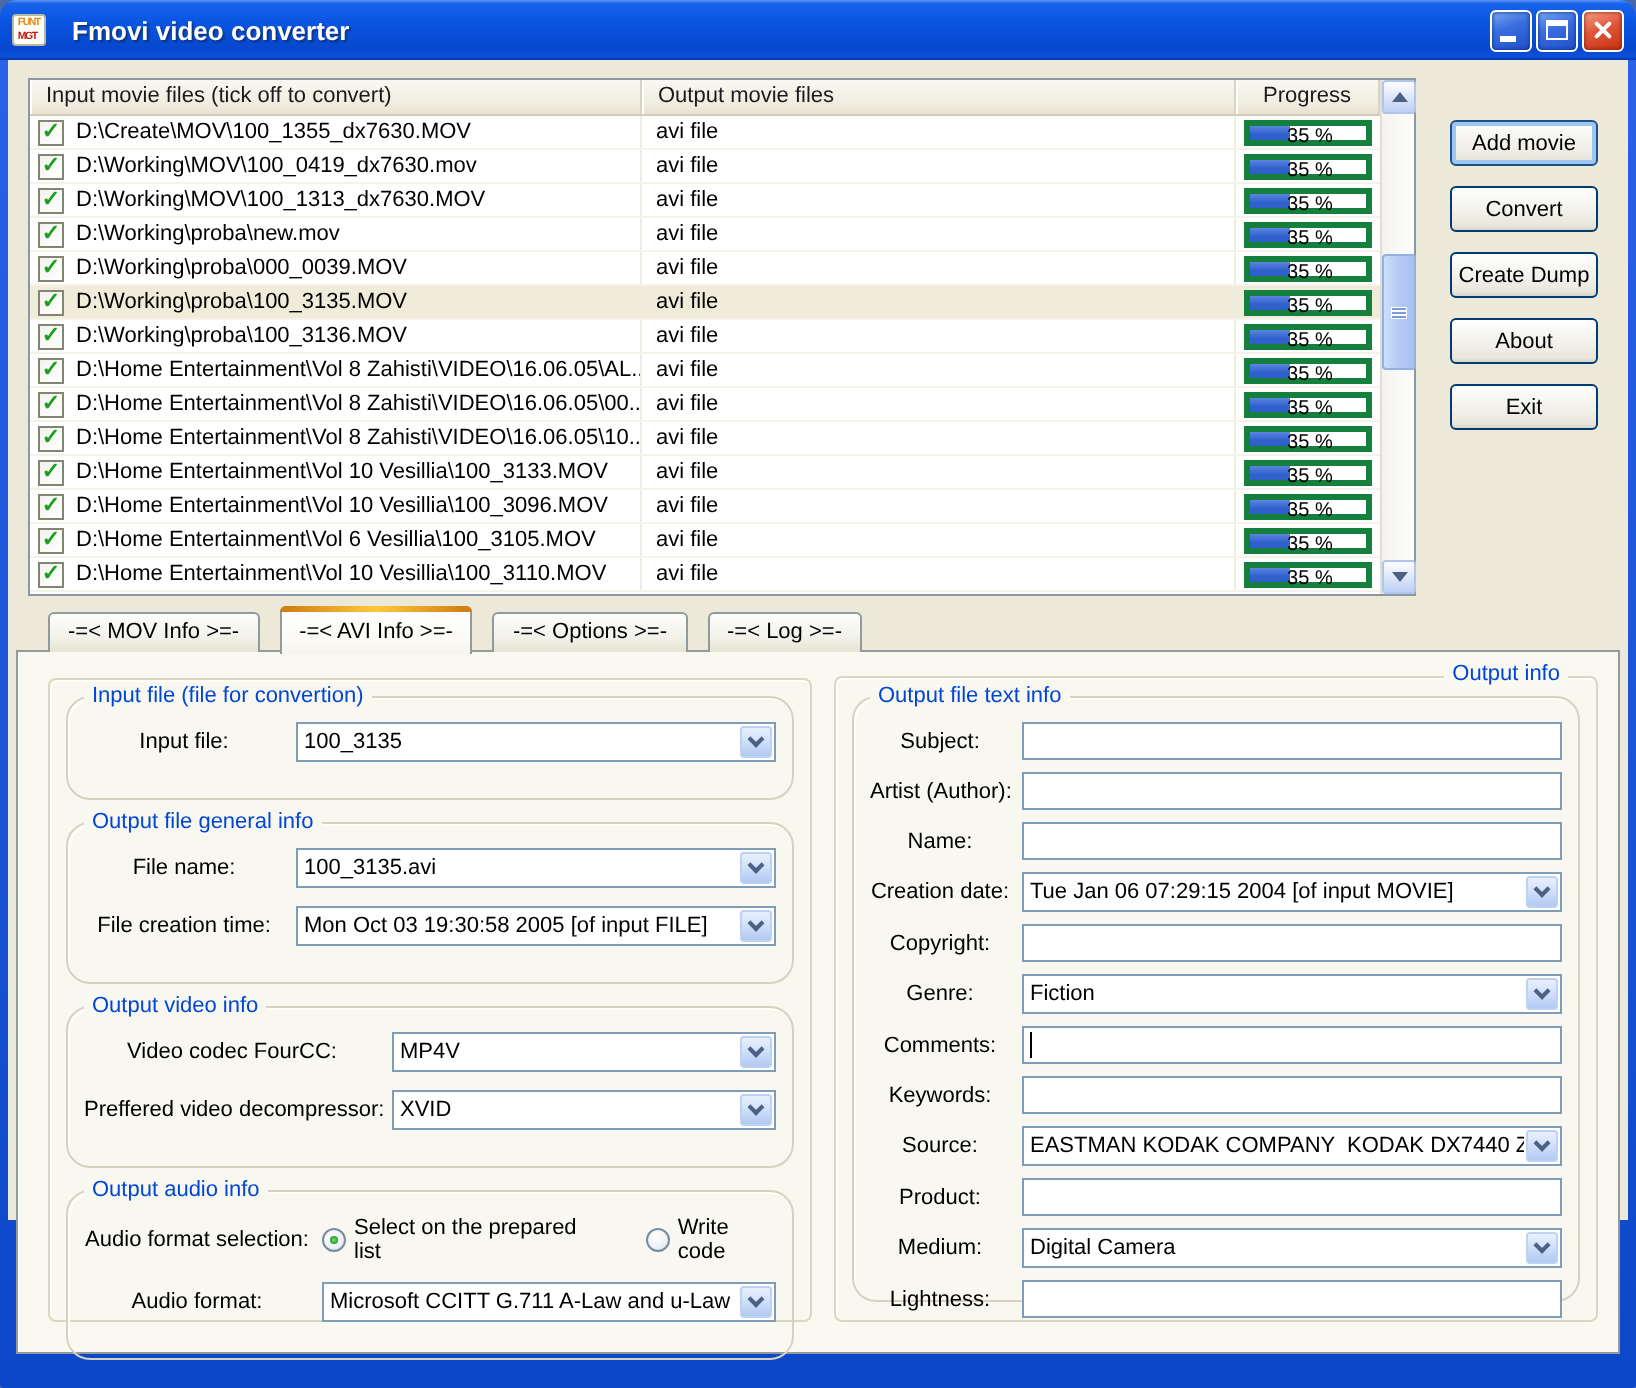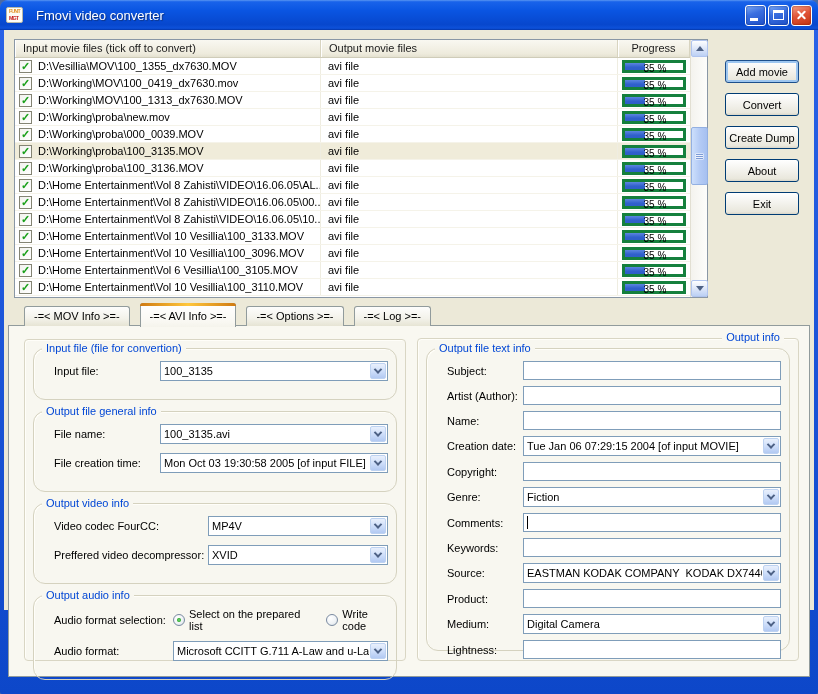--- a/index.html
+++ b/index.html
@@ -9,21 +9,21 @@
   
   .window { position:relative; width:818px; height:694px; margin:0 auto;
     background:linear-gradient(180deg,#2a63e8,#0d47c9); border-radius:8px 8px 2px 2px; overflow:hidden; }
   .titlebar { position:absolute; left:0; top:0; width:818px; height:30px;
     background:linear-gradient(180deg,#5a96f2 0%,#1963ea 6%,#0a55e2 35%,#0747cd 82%,#0d51da 94%,#0335a8 100%);
     border-radius:8px 8px 0 0; display:flex; align-items:center; padding:0 6px; }
   .app-icon { width:17px; height:16px; background:#fdfdf6; border:1px solid #b8b8a8; border-radius:2px;
     display:flex; flex-direction:column; justify-content:center; overflow:hidden; line-height:7px; }
   .app-icon b { font-size:7px; transform:scale(.75); letter-spacing:-1px; font-weight:bold; }
   .app-icon .t1 { color:#e08a18; } .app-icon .t2 { color:#c41818; }
-  .title-text { color:#fff; font-size:13px; font-weight:normal; margin-left:6px; flex:1;
+  .title-text { color:#fff; font-size:13px; font-weight:bold; margin-left:6px; flex:1;
     text-shadow:1px 1px 1px #10337e; white-space:nowrap;padding-left:7px; }
   .winbtns { display:flex; gap:2px; }
   .wbtn { width:21px; height:21px; border:1px solid #fff; border-radius:3px; position:relative;
     background:linear-gradient(160deg,#7da9f2 0%,#3a6fe0 40%,#1f50c8 100%); box-shadow:inset 0 0 2px #0a2d80; }
   .wbtn.close { background:linear-gradient(160deg,#f3a088 0%,#e1563a 45%,#c23310 100%); box-shadow:inset 0 0 2px #7e1a02; }
   .wbtn .minbar { position:absolute; left:4px; bottom:4px; width:8px; height:3px; background:#fff; }
   .wbtn .maxbox { position:absolute; left:4px; top:4px; width:11px; height:10px; border:1px solid #fff; border-top:3px solid #fff; }
   .wbtn .x1,.wbtn .x2 { position:absolute; left:4px; top:8.5px; width:11px; height:2px; background:#fff; border-radius:1px; }
   .wbtn .x1 { transform:rotate(45deg);} .wbtn .x2 { transform:rotate(-45deg);}
 
@@ -87,21 +87,21 @@
     box-shadow:inset 1px 1px 0 #fffef9; }
   .left-container { left:15px; top:13px; width:382px; height:322px; padding:8px 8px 0 8px; }
   .right-container { left:408px; top:12px; width:382px; height:323px; padding:9px 8px 0 8px; }
   .outer-label { position:absolute; top:-8px; right:14px; background:#f9f8f1; padding:0 4px; color:#0046d5; }
 
   .group { position:relative; border:1px solid #d5d2bf; border-radius:12px; box-shadow:inset 1px 1px 0 #fffef9;
     margin-bottom:11px; padding:12px 8px 9px 8px; }
   .gtitle { position:absolute; top:-7px; left:8px; background:#f8f7f0; padding:0 4px; color:#0046d5; white-space:nowrap; }
 
   .frow { display:flex; align-items:center; margin-bottom:9px; }
-  .flabel { text-align:left; padding-right:6px; flex:none; white-space:nowrap;margin-left:12px; }
+  .flabel { text-align:center; padding-right:6px; flex:none; white-space:nowrap; }
   .g0 .flabel, .g1 .flabel { width:106px; }
   .g2 .flabel { width:154px; }
   .g3 .flabel { width:119px; }
   .rp .frow { margin-bottom:6px; }
   .rp .flabel { width:76px; }
 
   .combo { flex:1; height:20px; border:1px solid #7f9db9; background:#fff; display:flex; align-items:center; position:relative; min-width:0; }
   .combo .cval { flex:1; padding:0 3px; white-space:pre; overflow:hidden; }
   .combo .cbtn { width:16px; height:16px; margin:1px; flex:none; border:1px solid #bdd2f1; border-radius:2px;
     background:linear-gradient(180deg,#e9f0fc 0%,#cfdffa 50%,#b2c9f2 100%); display:flex; align-items:center; justify-content:center; }
@@ -149,21 +149,21 @@
       <div class="lv-content">
         <div class="lv-header">
           <div class="lv-h hc1">Input movie files (tick off to convert)</div>
           <div class="lv-h hc2">Output movie files</div>
           <div class="lv-h hc3">Progress</div>
         </div>
         <div id="lv-rows">
             <div class="lv-row">
               <div class="lv-c1">
                 <span class="cb">✓</span>
-                <span class="ptext">D:\Vesillia\MOV\100_1355_dx7630.MOV</span>
+                <span class="ptext">D:\Create\MOV\100_1355_dx7630.MOV</span>
               </div>
               <div class="lv-c2">avi file</div>
               <div class="lv-c3">
                 <span class="pbar">
                   <i style="width:35%"></i>
                   <em>35 %</em>
                 </span>
               </div>
             </div>
             <div class="lv-row">

